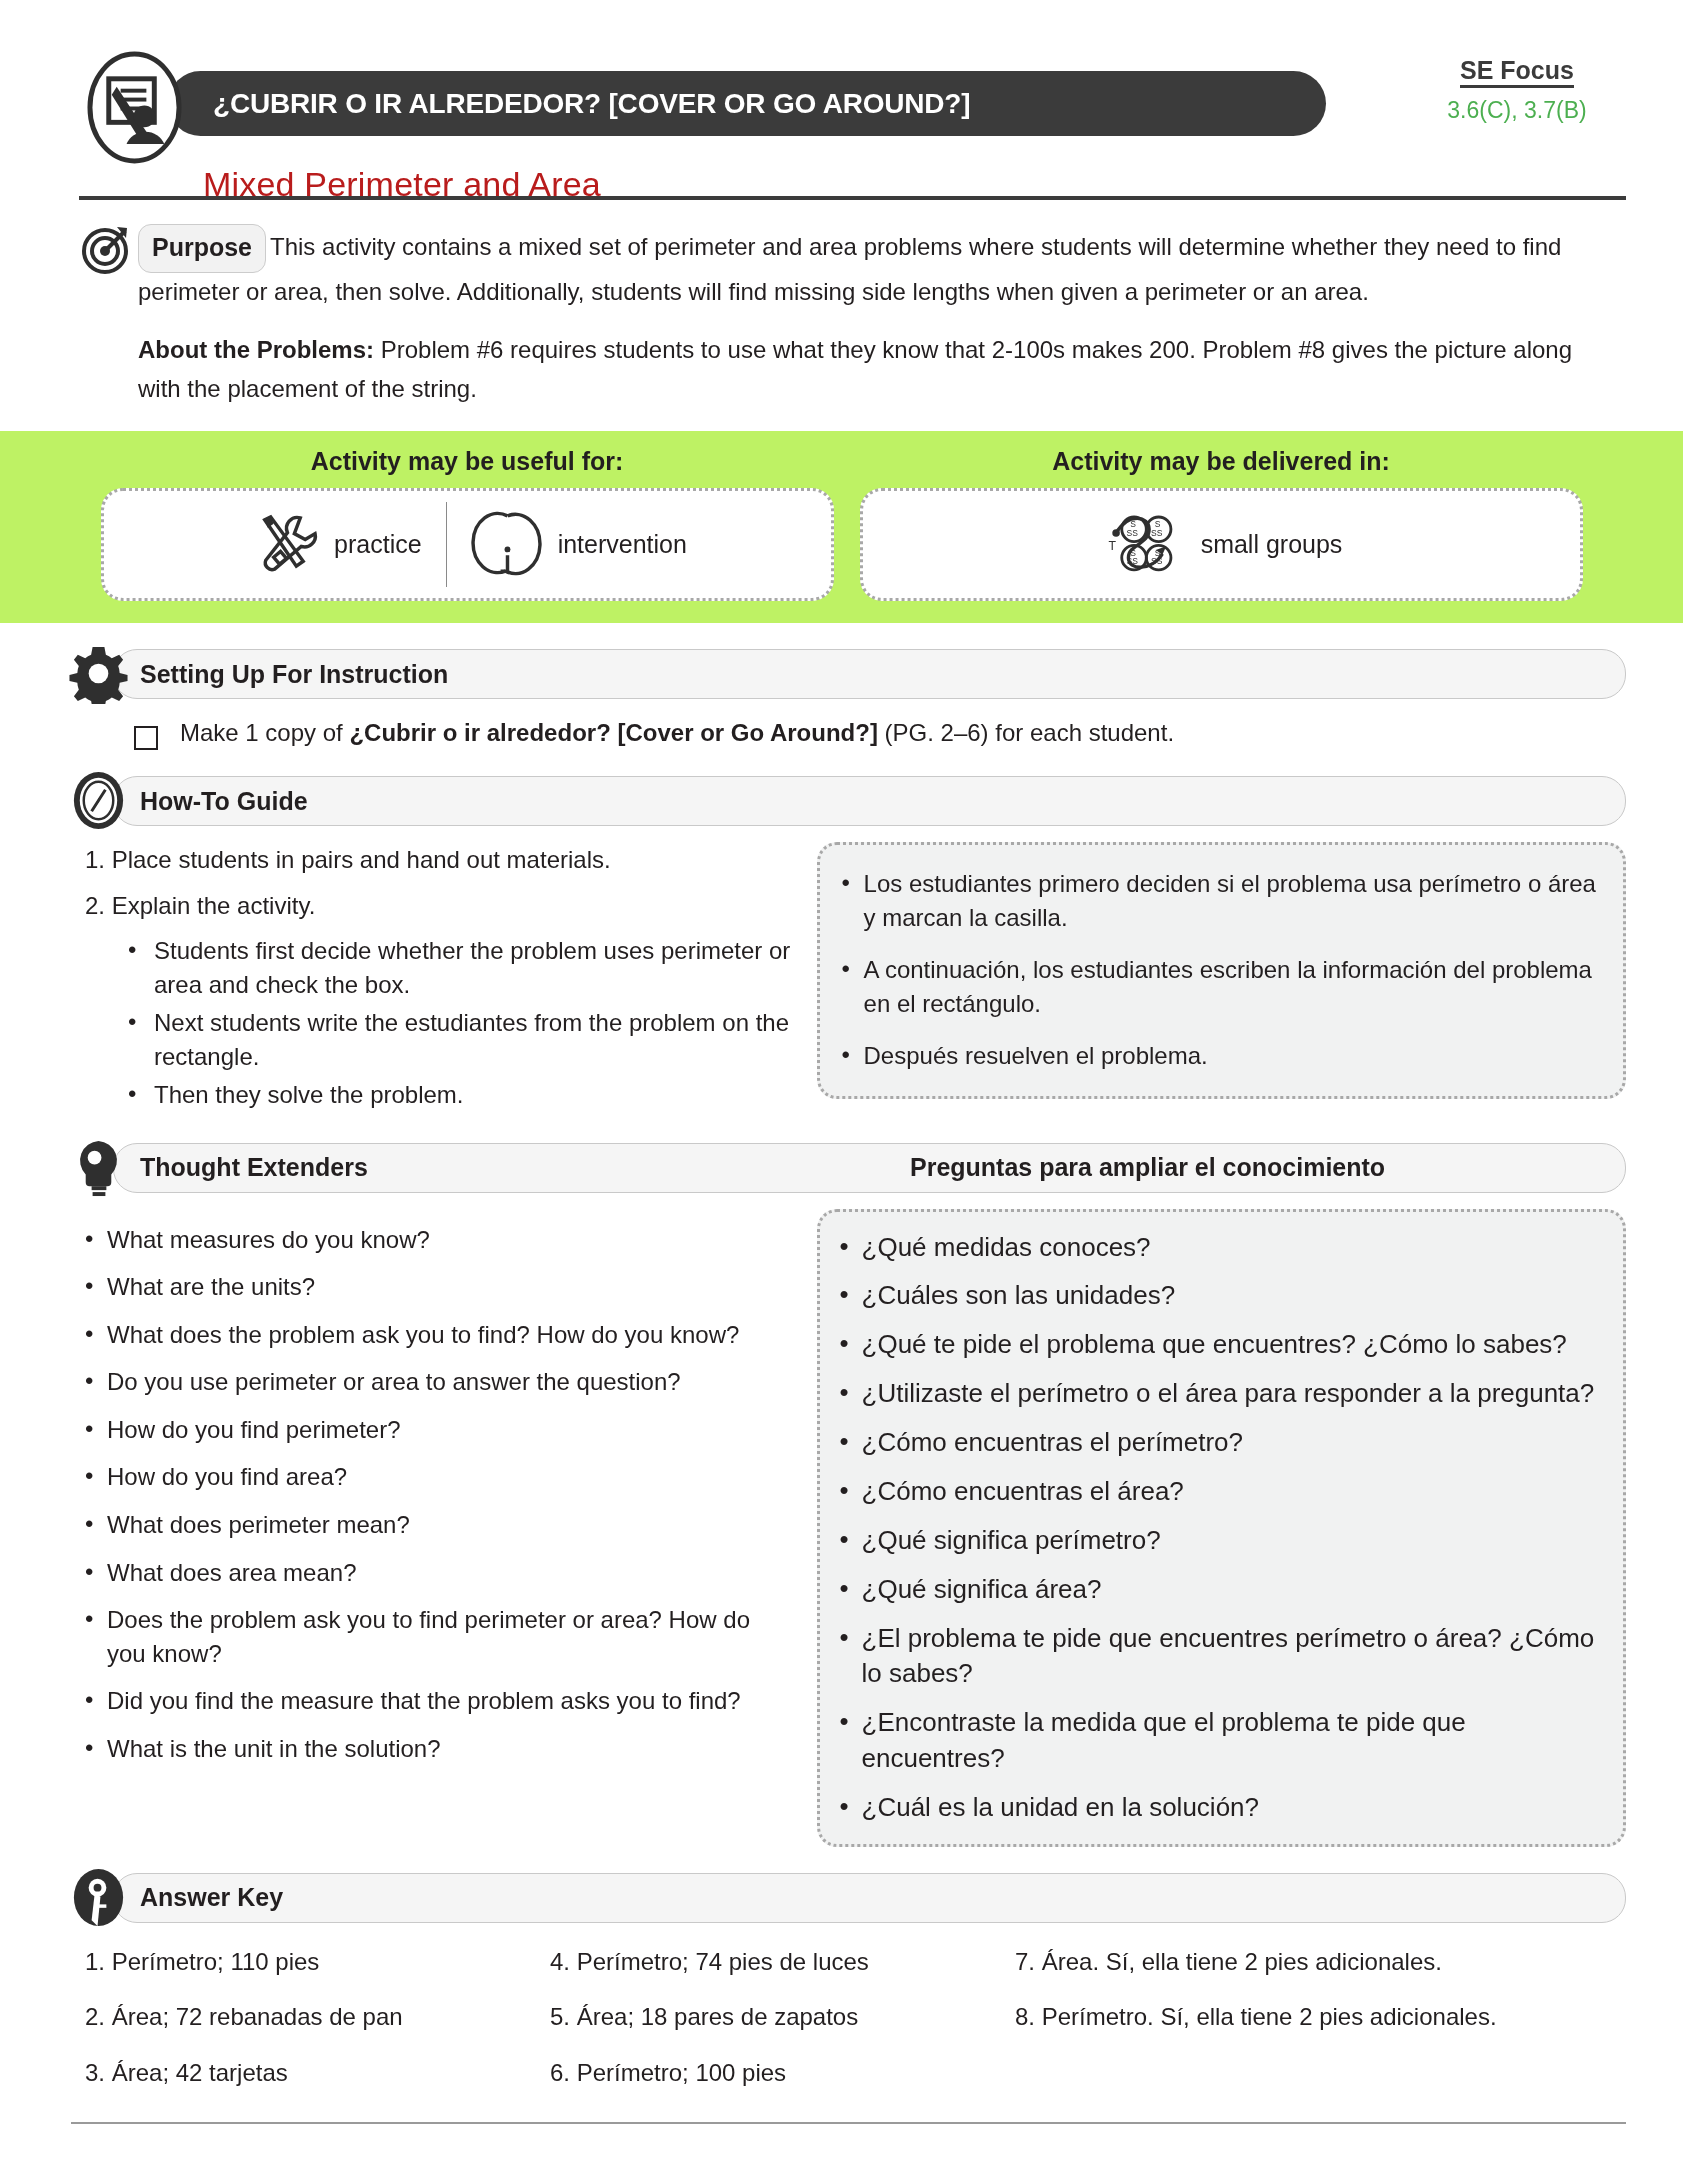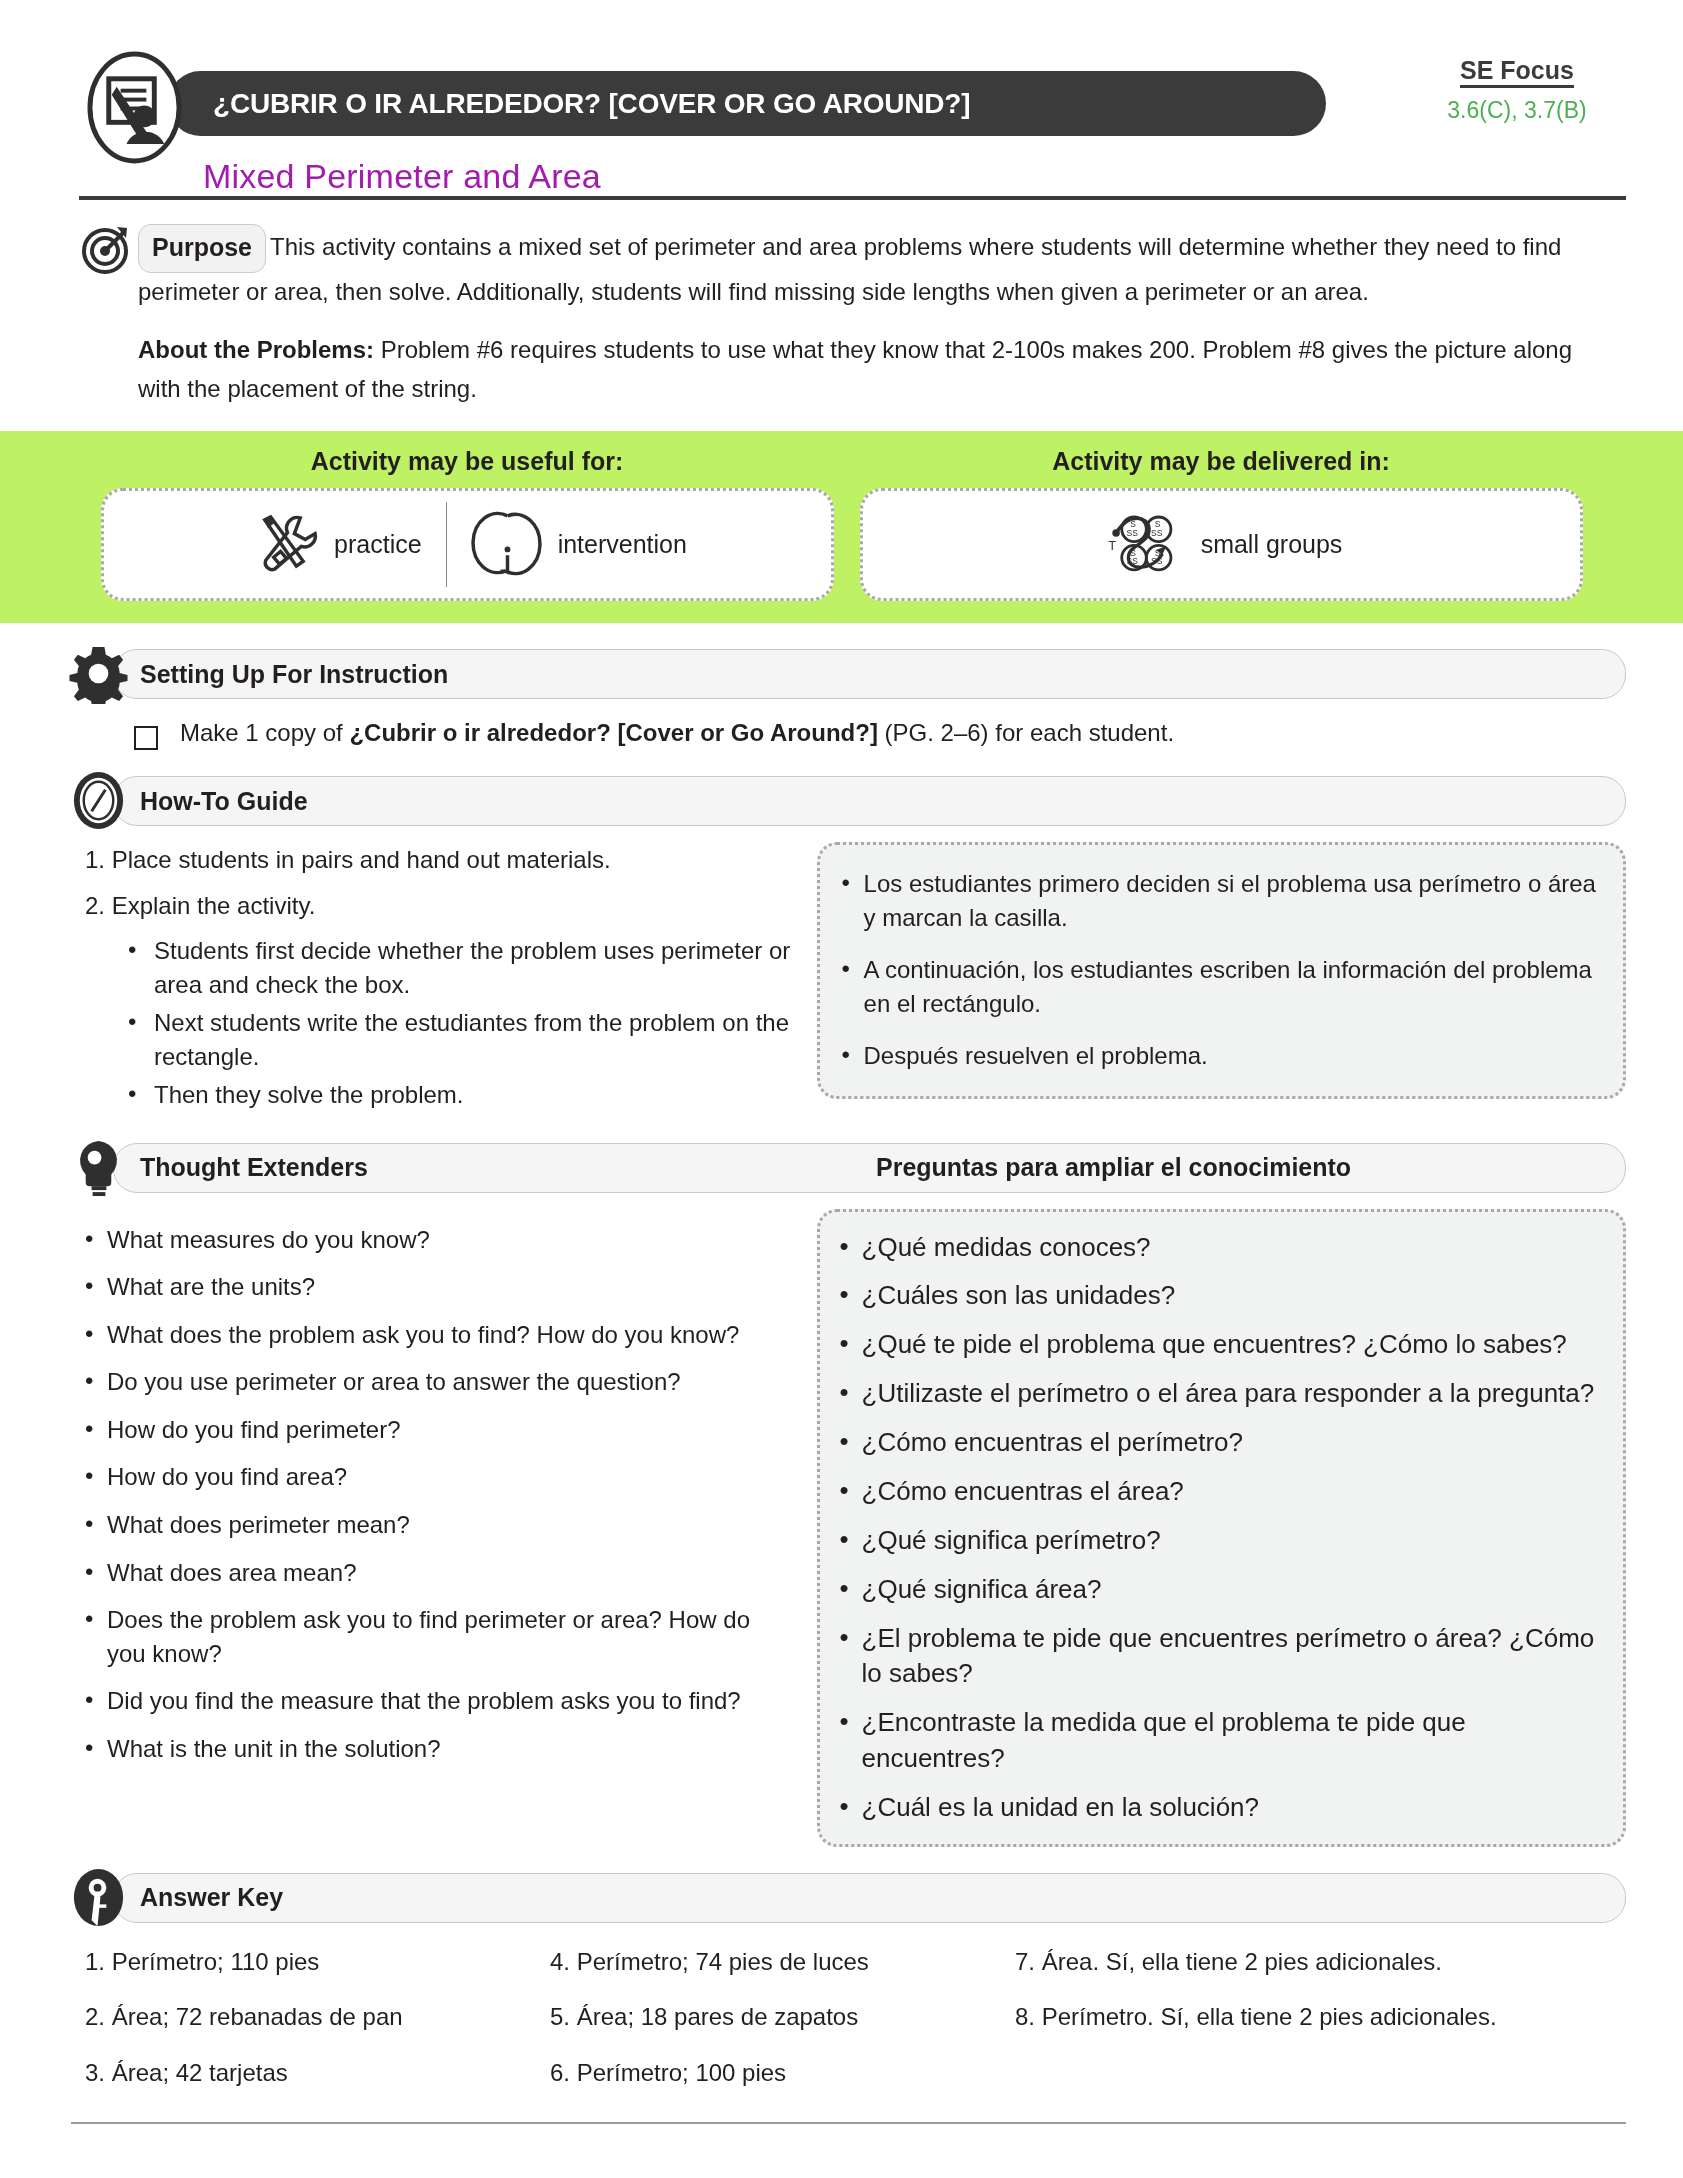--- a/index.html
+++ b/index.html
@@ -54,23 +54,23 @@
     font-size: 28px;
     font-weight: bold;
     letter-spacing: -0.2px;
     padding-left: 45px;
     white-space: nowrap;
     font-family: "Liberation Sans", sans-serif;
   }
   .hdr-subtitle {
     position: absolute;
     left: 203px;
-    top: 157px;
+    top: 165px;
     font-size: 34px;
-    color: #a21caf;
+    color: #b91c1c;
     font-weight: normal;
     letter-spacing: 0.2px;
   }
   .se-focus {
     position: absolute;
     right: 57px;
     top: 57px;
     text-align: center;
     width: 218px;
   }
@@ -203,21 +203,21 @@
     z-index: 4;
   }
   .sec-head-title {
     font-size: 25px;
     font-weight: bold;
     color: #231f20;
     padding-left: 26px;
   }
   .sec-head-title-es {
     position: absolute;
-    left: 762px;
+    left: 796px;
     font-size: 25px;
     font-weight: bold;
     color: #231f20;
   }
 
   
   .setup-line {
     display: flex;
     align-items: flex-start;
     gap: 22px;

